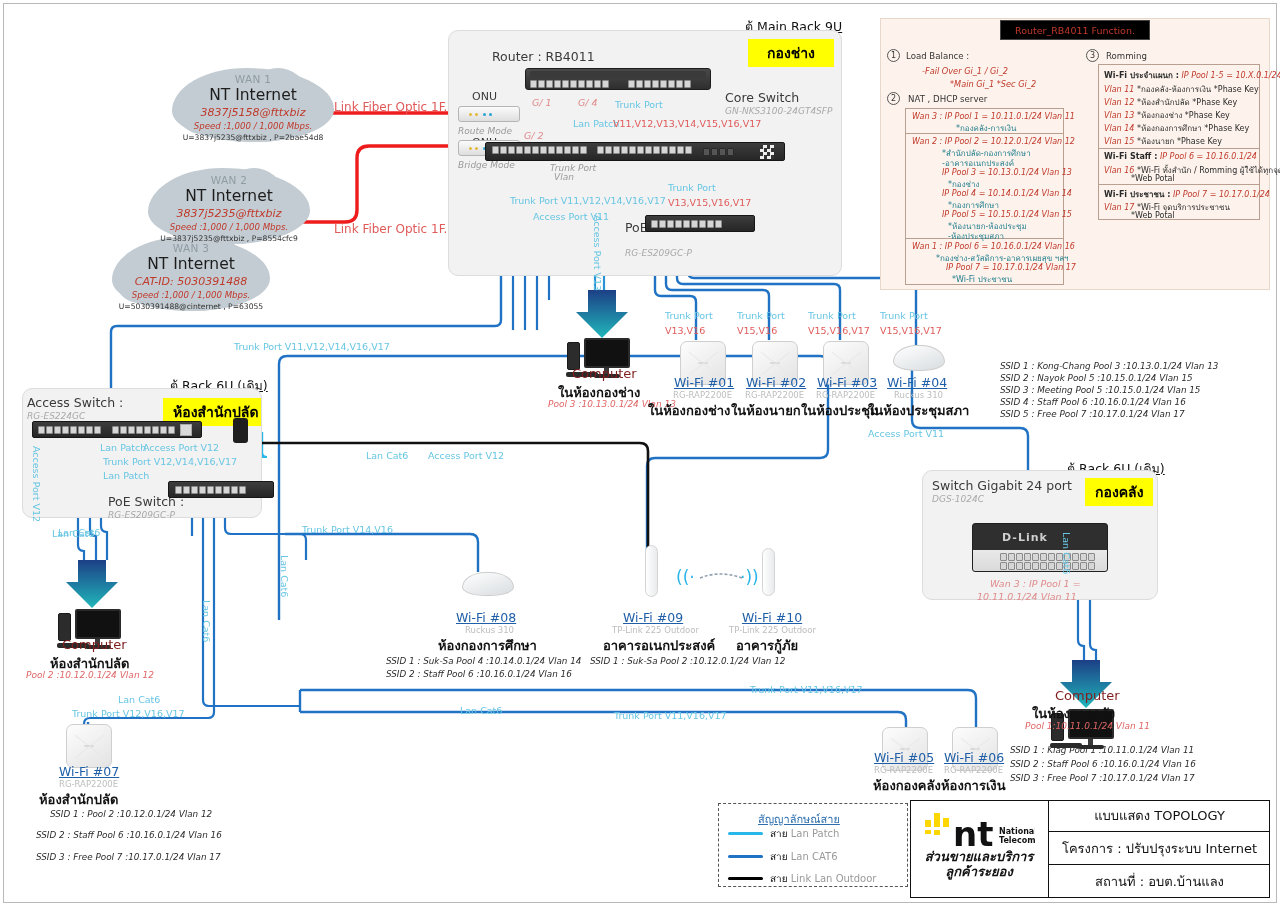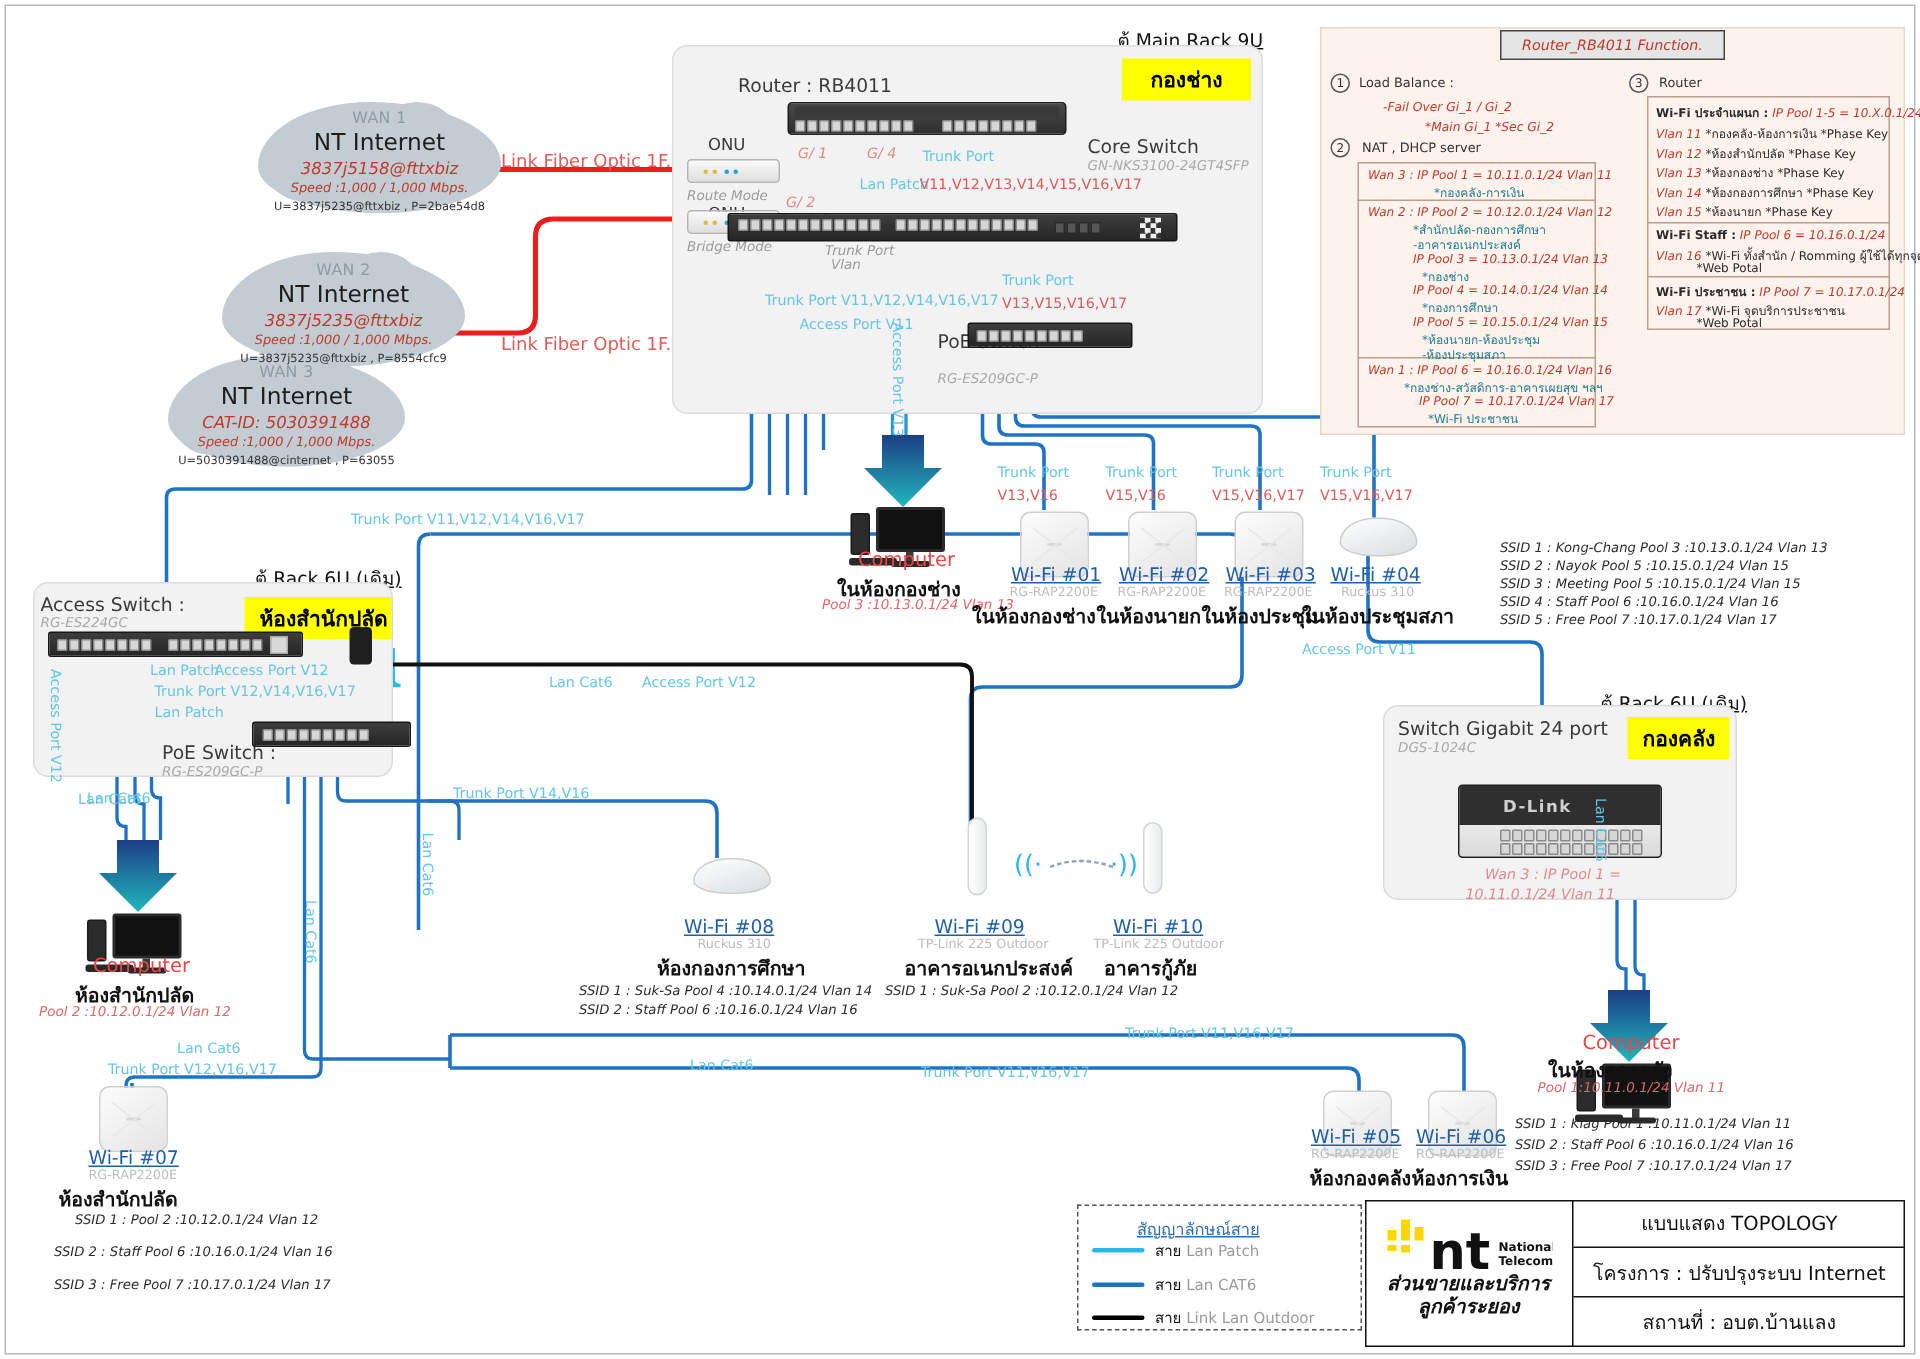--- a/index.html
+++ b/index.html
@@ -132,31 +132,31 @@
 
   .wifi-name {
     position: absolute; color: #1f5fa8; font-size: 12.5px;
     text-decoration: underline; white-space: nowrap;
   }
   .wifi-model { position: absolute; color: #bdbdbd; font-size: 8.5px; white-space: nowrap; }
   .wifi-room { position: absolute; color: #111; font-size: 13px; font-weight: bold; white-space: nowrap; }
   .ssid-line { position: absolute; font-size: 8.8px; white-space: nowrap; }
   .ssid-black { color: #2b2b2b; font-style: italic; }
 
-  .comp-title { position: absolute; color: #ef4444; font-size: 13px; white-space: nowrap; }
+  .comp-title { position: absolute; color: #7f1d1d; font-size: 13px; white-space: nowrap; }
   .comp-room { position: absolute; color: #111; font-size: 13px; font-weight: bold; white-space: nowrap; }
   .comp-pool { position: absolute; color: #e06666; font-size: 9px; font-style: italic; white-space: nowrap; }
 
   
   .fn-panel {
     position: absolute; background: #fdf3ec; border: 1px solid #e8d8cc;
   }
   .fn-titlebox {
-    position:absolute; border:1px solid #444; background:#e5e5e5;
-    font-size: 9.5px; font-style: italic; color:#c0392b;
+    position:absolute; border:1px solid #444; background:#000000;
+    font-size: 9.5px; color:#c0392b;
     display:flex; align-items:center; justify-content:center;
   }
   .circ-num {
     position:absolute; width:13px; height:13px; border:1px solid #555;
     border-radius:50%; font-size:8px; color:#333;
     display:flex; align-items:center; justify-content:center;
   }
   .fn-head { position:absolute; font-size:8.6px; color:#333; white-space:nowrap;}
   .fn-sub  { position:absolute; font-size:8.2px; color:#c0392b; font-style:italic; white-space:nowrap;}
   .fn-box {
@@ -481,21 +481,21 @@
   <div class="fn-row fn-teal" style="left:948px;top:199px;">*กองการศึกษา</div>
   <div class="fn-row fn-red" style="left:942px;top:210px;">IP Pool 5 = 10.15.0.1/24  Vlan 15</div>
   <div class="fn-row fn-teal" style="left:948px;top:220px;">*ห้องนายก-ห้องประชุม</div>
   <div class="fn-row fn-teal" style="left:948px;top:230px;">-ห้องประชุมสภา</div>
   <div class="fn-row fn-red" style="left:912px;top:242px;">Wan 1 : IP Pool 6 = 10.16.0.1/24  Vlan 16</div>
   <div class="fn-row fn-teal" style="left:936px;top:252px;">*กองช่าง-สวัสดิการ-อาคารเผยสุข ฯลฯ</div>
   <div class="fn-row fn-red" style="left:946px;top:263px;">IP Pool 7 = 10.17.0.1/24  Vlan 17</div>
   <div class="fn-row fn-teal" style="left:952px;top:273px;">*Wi-Fi ประชาชน</div>
 
   <div class="circ-num" style="left:1086px;top:49px;">3</div>
-  <div class="fn-head" style="left:1106px;top:51px;">Router</div>
+  <div class="fn-head" style="left:1106px;top:51px;">Romming</div>
 
   <div class="fn-box" style="left:1098px;top:64px;width:162px;height:156px;"></div>
   <div class="fn-div" style="left:1098px;top:148px;width:162px;"></div>
   <div class="fn-div" style="left:1098px;top:184px;width:162px;"></div>
 
   <div class="fn-row" style="left:1104px;top:69px;">
     <span class="fn-blk" style="font-weight:bold;">Wi-Fi ประจำแผนก :</span>
     <span class="fn-red">IP Pool 1-5 = 10.X.0.1/24</span>
   </div>
   <div class="fn-row" style="left:1104px;top:83px;">

